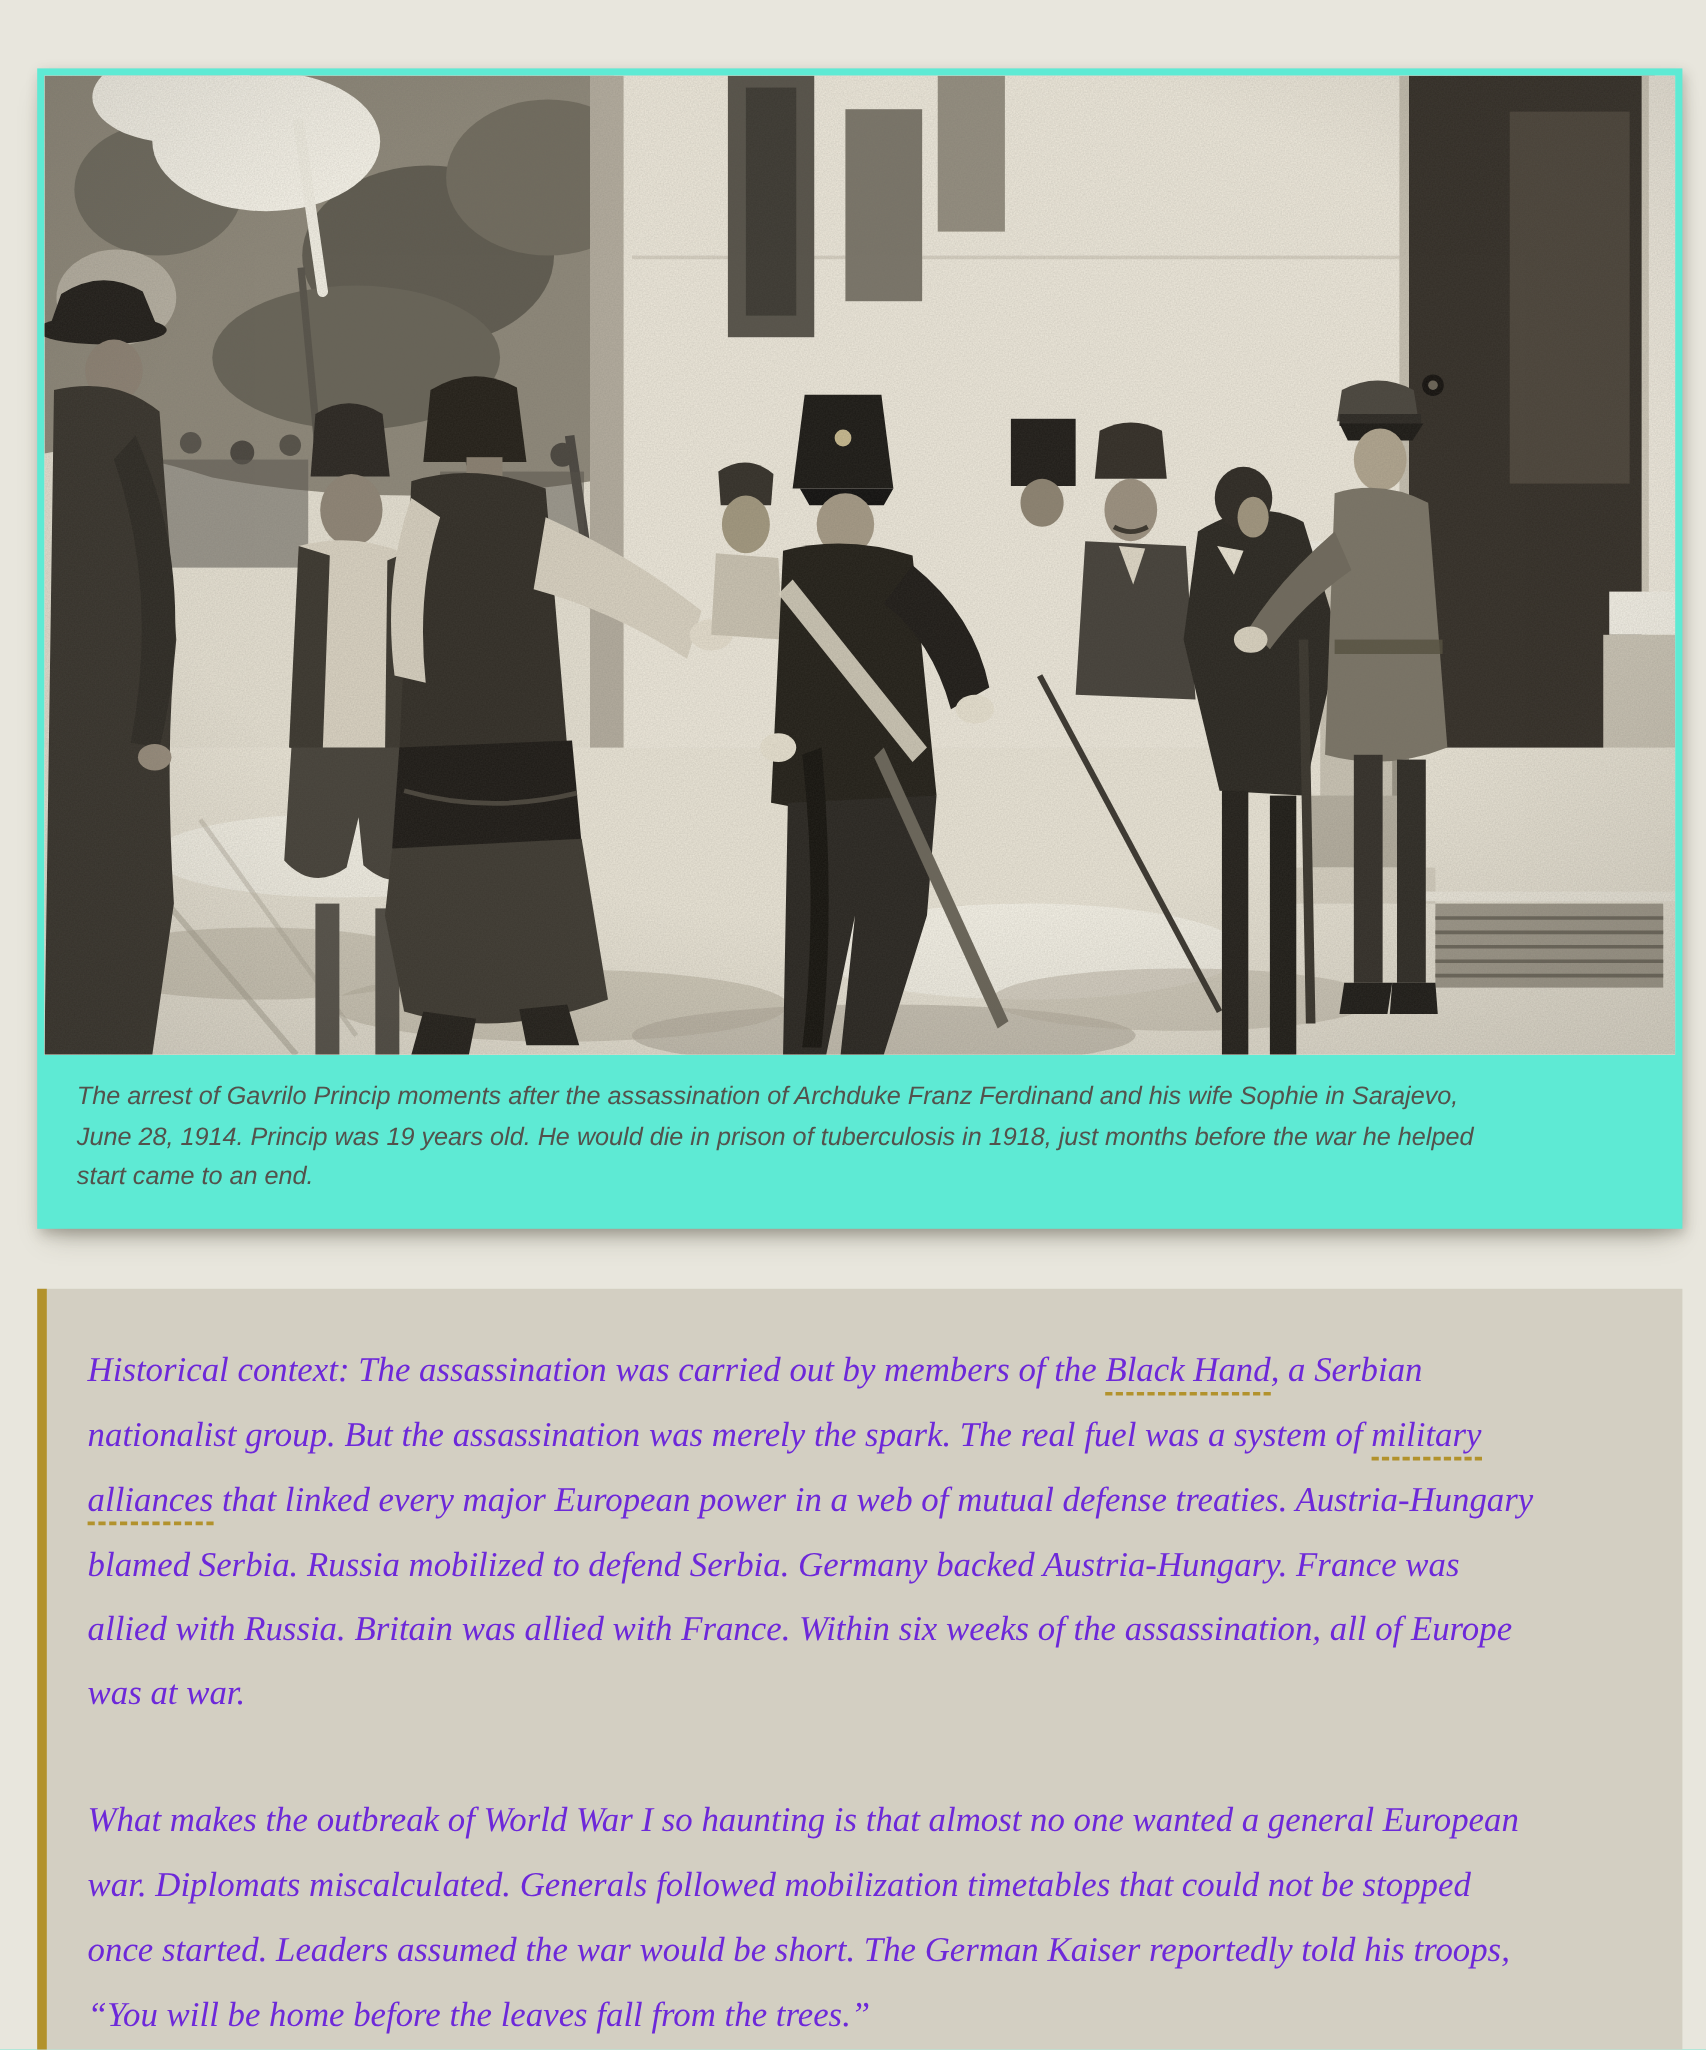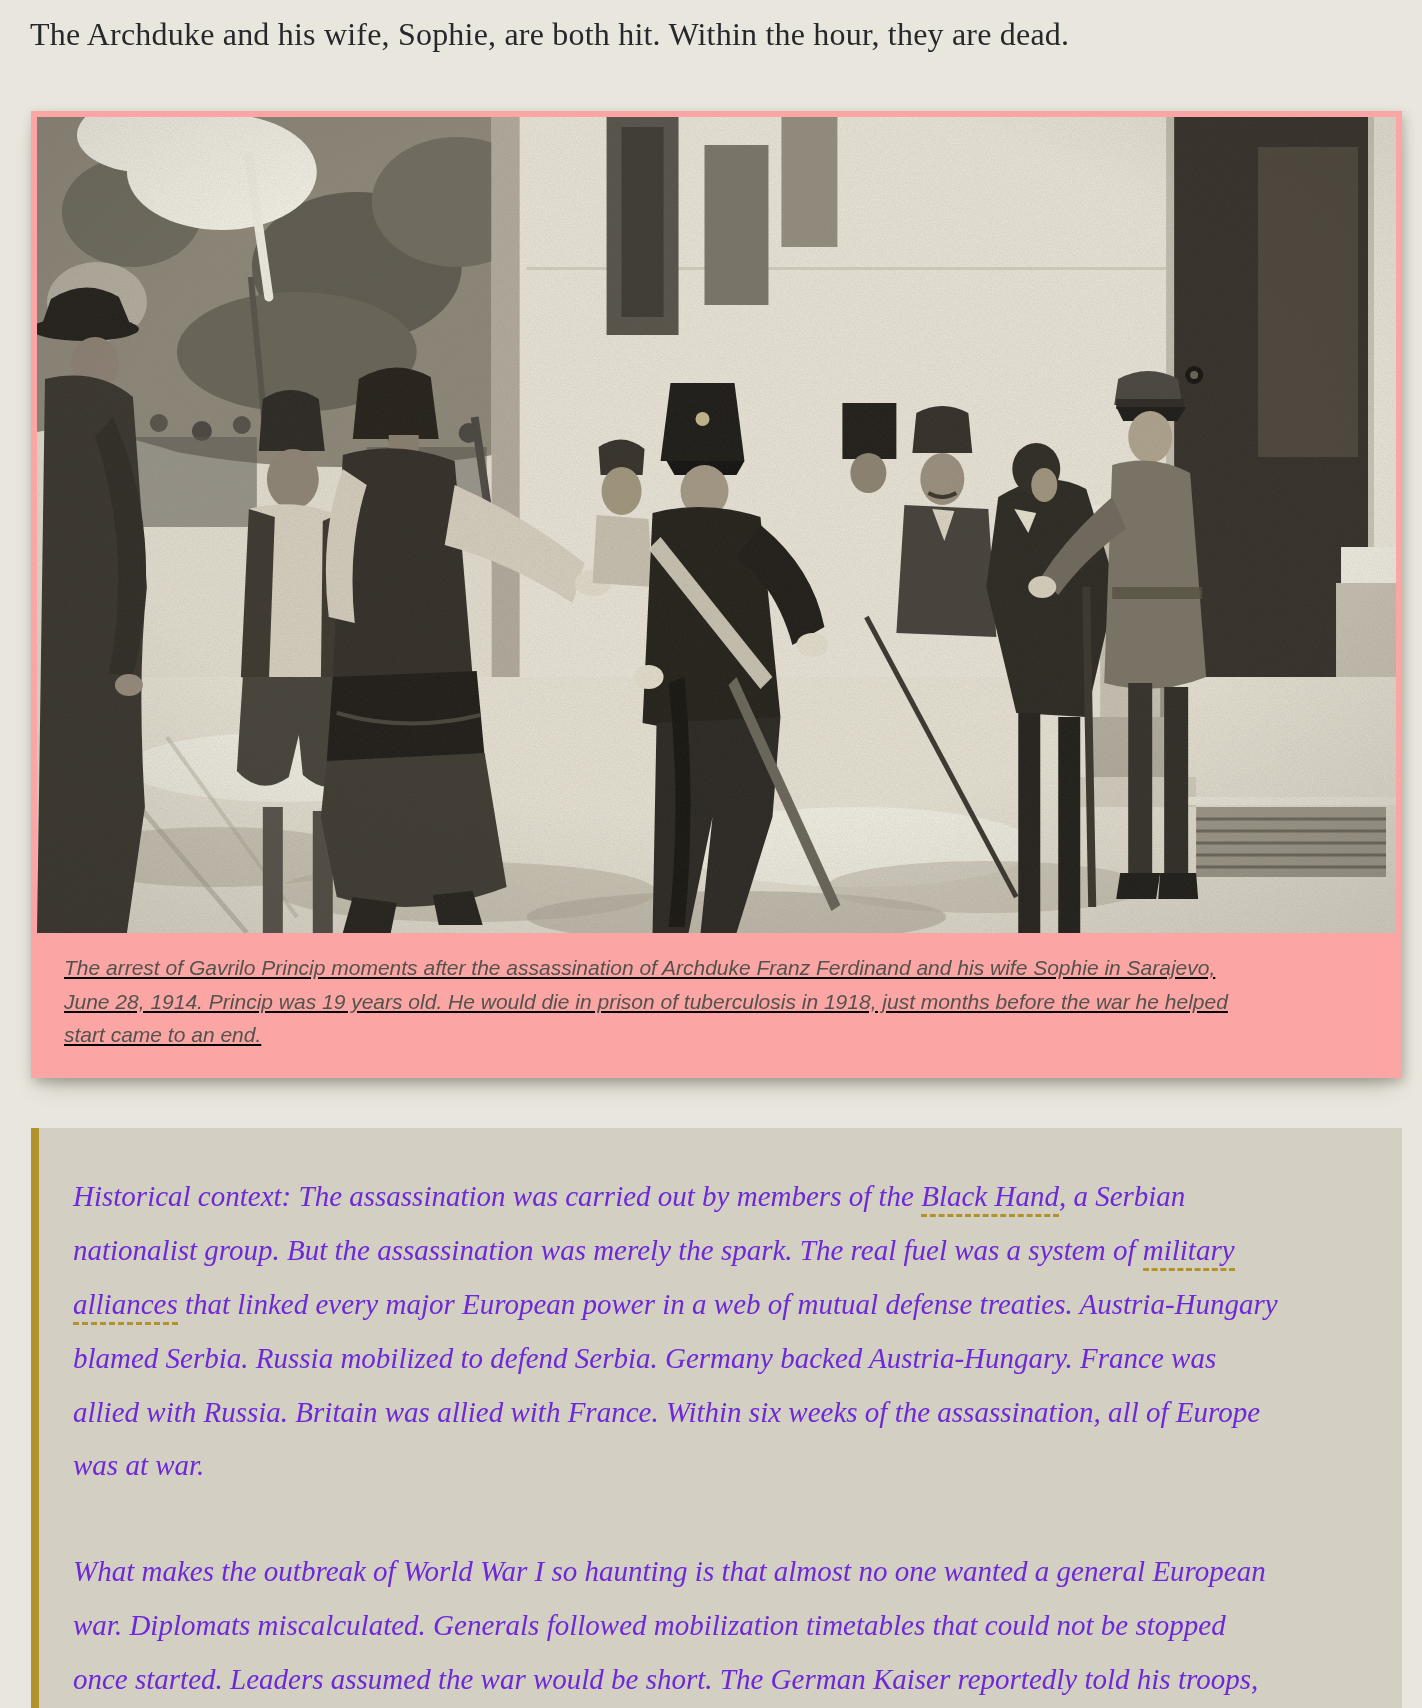--- a/index.html
+++ b/index.html
@@ -16,24 +16,23 @@
   .lede {
     margin: 14px 30px 0 30px;
     font-size: 32px;
     line-height: 1.25;
     color: #26282b;
     letter-spacing: 0.2px;
   }
 
   figure.photo-figure {
     margin: 57px 20px 0 31px;
-    background: #fca5a5;
+    background: #5eead4;
     padding: 6px;
     box-shadow: 2px 4px 10px rgba(70,65,50,0.28), 0 14px 22px -10px rgba(70,65,50,0.35);
-    text-decoration: underline;
   }
   .photo-canvas {
     width: 100%;
     height: 816px;
     background: #e5e0d2;
     overflow: hidden;
   }
   .photo-canvas svg { width: 100%; height: 100%; display: block; }
 
   figcaption {
@@ -66,21 +65,20 @@
     border-bottom: 3px dashed #b2922c;
     padding-bottom: 2px;
     cursor: pointer;
   }
 </style>
 </head>
 <body>
 
 <main class="article">
 
-  <p class="lede">The Archduke and his wife, Sophie, are both hit. Within the hour, they are dead.</p>
 
   <figure class="photo-figure">
     <div class="photo-canvas">
 
       <svg viewBox="0 0 1360 816" preserveAspectRatio="none">
         <defs>
           <radialGradient id="vig" cx="50%" cy="42%" r="80%">
             <stop offset="55%" stop-color="#2e2a24" stop-opacity="0"></stop>
             <stop offset="100%" stop-color="#2e2a24" stop-opacity="0.16"></stop>
           </radialGradient>

